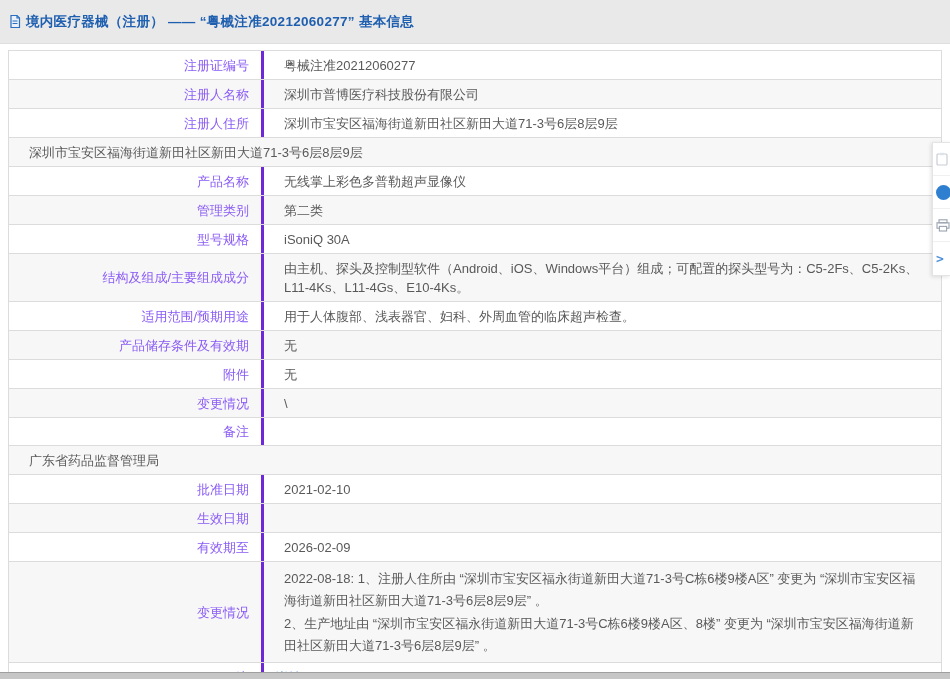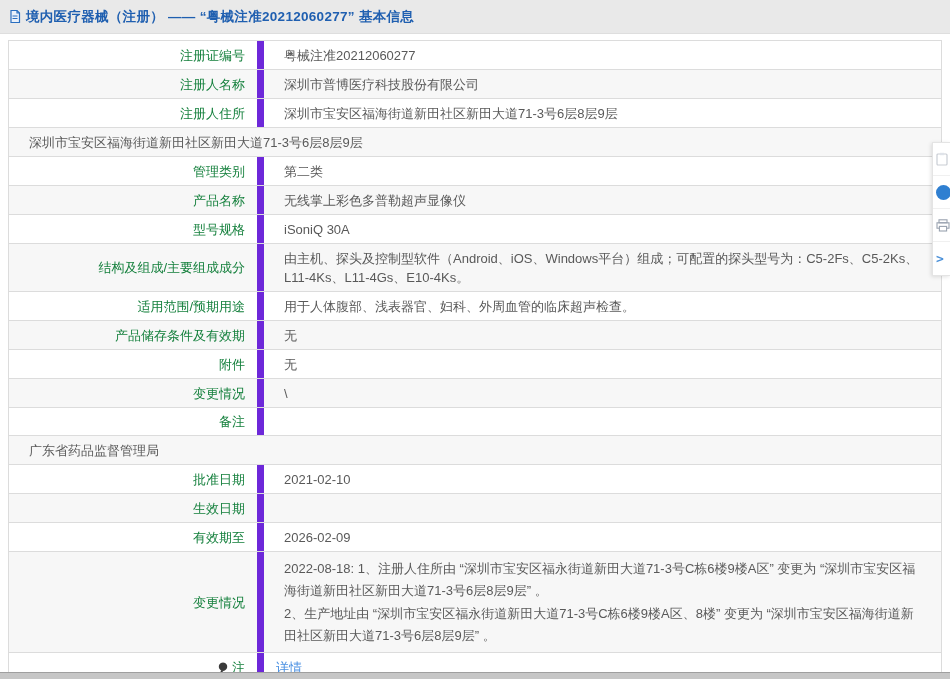--- a/index.html
+++ b/index.html
@@ -5,21 +5,21 @@
   * { box-sizing: border-box; margin: 0; padding: 0; }
   html,body {
     width: 950px; height: 679px;
     font-family: "Liberation Sans", "DejaVu Sans", sans-serif;
     background: #ffffff;
     overflow: hidden;
     position: relative;
   }
   
   .title-bar {
-    height: 34px;
+    height: 44px;
     background: #e9e9e9;
     display: flex;
     align-items: center;
     padding-left: 8px;
     border-bottom: 1px solid #dedede;
   }
   .title-bar .doc-icon { display: inline-flex; margin-right: 4px; }
   .page-title {
     color: #1f5fb0;
     font-size: 13.5px;
@@ -36,24 +36,24 @@
   }
   .row {
     display: flex;
     border-bottom: 1px solid #dcdcdc;
     background: #ffffff;
   }
   .row:nth-child(even) { background: #f7f7f7; }
   .cell-label {
     width: 255px;
     flex: 0 0 255px;
-    border-right: 7px solid #6d28d9;
+    border-right: 3px solid #6d28d9;
     text-align: right;
     padding: 5px 12px 4px 8px;
-    color: #15803d;
+    color: #8b5cf6;
     display: flex;
     justify-content: flex-end;
     align-items: center;
     gap: 2px;
   }
   .cell-value {
     flex: 1 1 auto;
     padding: 5px 14px 4px 12px;
     color: #595959;
   }
@@ -151,30 +151,30 @@
         </div>
   </div>
 
   <div class="row">
     <div class="cell-value">
           <div class="value-line">深圳市宝安区福海街道新田社区新田大道71-3号6层8层9层</div>
         </div>
   </div>
 
   <div class="row">
+    <div class="cell-label">产品名称</div>
+    <div class="cell-value">
+          <div class="value-line">无线掌上彩色多普勒超声显像仪</div>
+        </div>
+  </div>
+
+  <div class="row">
     <div class="cell-label">管理类别</div>
     <div class="cell-value">
           <div class="value-line">第二类</div>
-        </div>
-  </div>
-
-  <div class="row">
-    <div class="cell-label">产品名称</div>
-    <div class="cell-value">
-          <div class="value-line">无线掌上彩色多普勒超声显像仪</div>
         </div>
   </div>
 
   <div class="row">
     <div class="cell-label">型号规格</div>
     <div class="cell-value">
           <div class="value-line">iSoniQ 30A</div>
         </div>
   </div>
 

